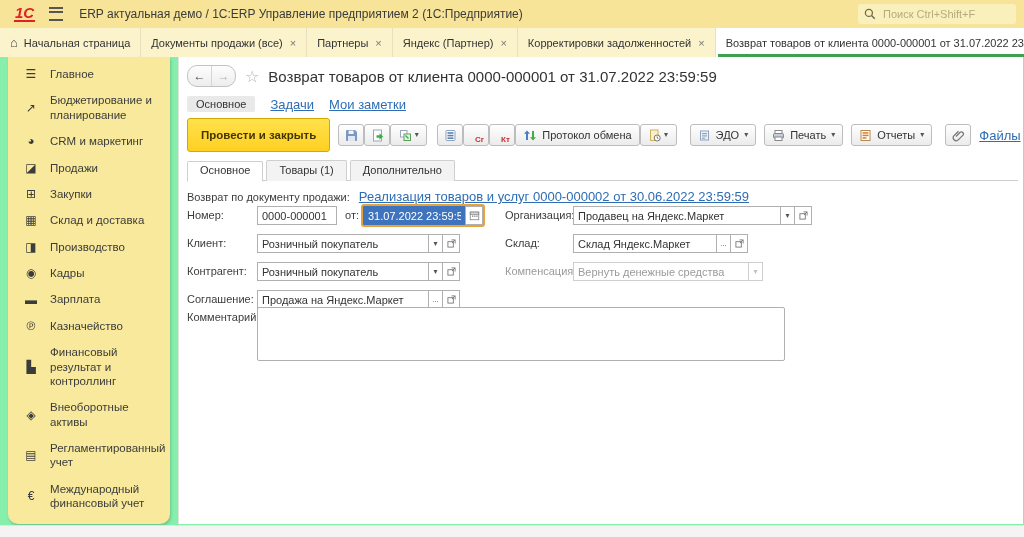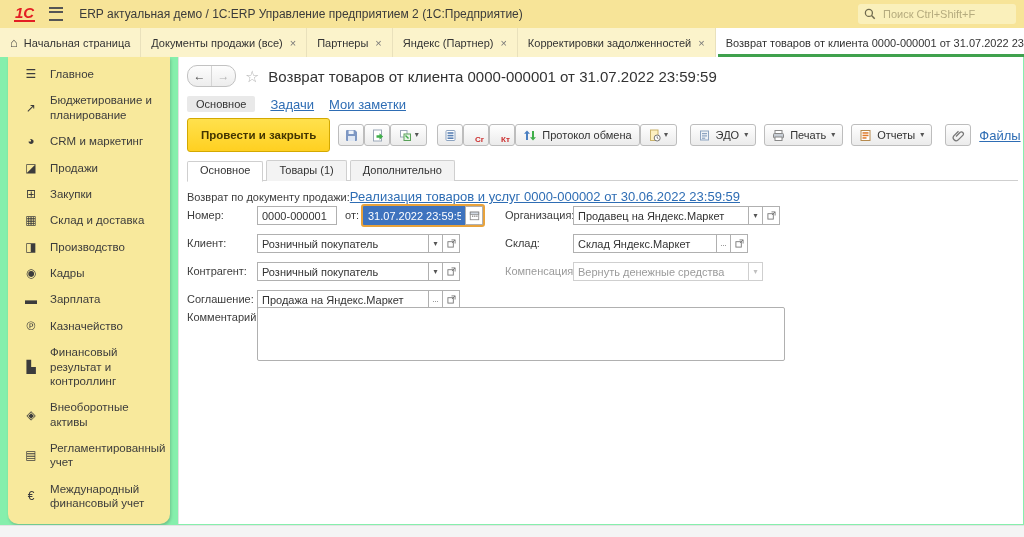--- a/index.html
+++ b/index.html
@@ -77,21 +77,21 @@
   .frow{position:absolute;display:flex;align-items:stretch;height:19px;}
   .fin{height:19px;border:1px solid #b0b0b0;font-size:11px;color:#333;padding:0 4px;box-sizing:border-box;
        font-family:inherit;outline:none;background:#fff;}
   .sqbtn{width:15px;border:1px solid #b0b0b0;margin-left:-1px;background:#fff;display:flex;align-items:center;
        justify-content:center;font-size:8px;color:#555;cursor:pointer;box-sizing:border-box;}
   .sqbtn.wide{width:18px;}
   .fin.dis{color:#9b9b9b;border-color:#cfcfcf;}
   .sqbtn.dis{color:#c0c0c0;border-color:#cfcfcf;}
   .datewrap{display:flex;outline:2px solid #e8a23b;border-radius:1px;}
   .fin.sel{background:#3e73be;color:#fff;border-color:#3e73be;}
-  .srcrow{position:absolute;left:0;top:8px;display:flex;gap:0;align-items:center;}
+  .srcrow{position:absolute;left:0;top:8px;display:flex;gap:9px;align-items:center;}
   textarea.cmt{position:absolute;left:70px;top:126px;width:528px;height:54px;border:1px solid #b0b0b0;
        border-radius:2px;resize:none;font-family:inherit;font-size:11px;outline:none;box-sizing:border-box;}
   .bottomstrip{position:absolute;left:0;top:525px;width:1024px;height:12px;background:#f4f4f4;
        border-top:1px solid #e3e3e3;}
   svg{display:block;}
 </style>
 </head>
 <body>
 
 <div class="stage">
@@ -342,21 +342,21 @@
             <rect x="1.5" y="2.5" width="10" height="9" fill="#fff" stroke="#888"></rect>
             <rect x="1.5" y="2.5" width="10" height="2.6" fill="#d9e2ee" stroke="#888"></rect>
             <rect x="3.5" y="6.5" width="1.6" height="1.6" fill="#888"></rect>
             <rect x="6" y="6.5" width="1.6" height="1.6" fill="#888"></rect>
             <rect x="8.5" y="6.5" width="1.6" height="1.6" fill="#888"></rect>
           </svg>
         </span>
       </div>
       <span class="flabel" style="left:318px;top:28px">Организация:</span>
       <div class="frow" style="left:386px;top:25px">
-        <input class="fin" style="width: 176px;" value="Продавец на Яндекс.Маркет">
+        <input class="fin" style="width: 208px;" value="Продавец на Яндекс.Маркет">
         <span class="sqbtn">▾</span>
         <span class="sqbtn wide">
           <svg width="9" height="9" viewBox="0 0 10 10">
             <rect x="1" y="3" width="6" height="6" fill="#fff" stroke="#777"></rect>
             <path d="M5 1h4v4M9 1L5.5 4.5" stroke="#777" fill="none"></path>
           </svg>
         </span>
       </div>
 
       <span class="flabel" style="left:0;top:56px">Клиент:</span>

